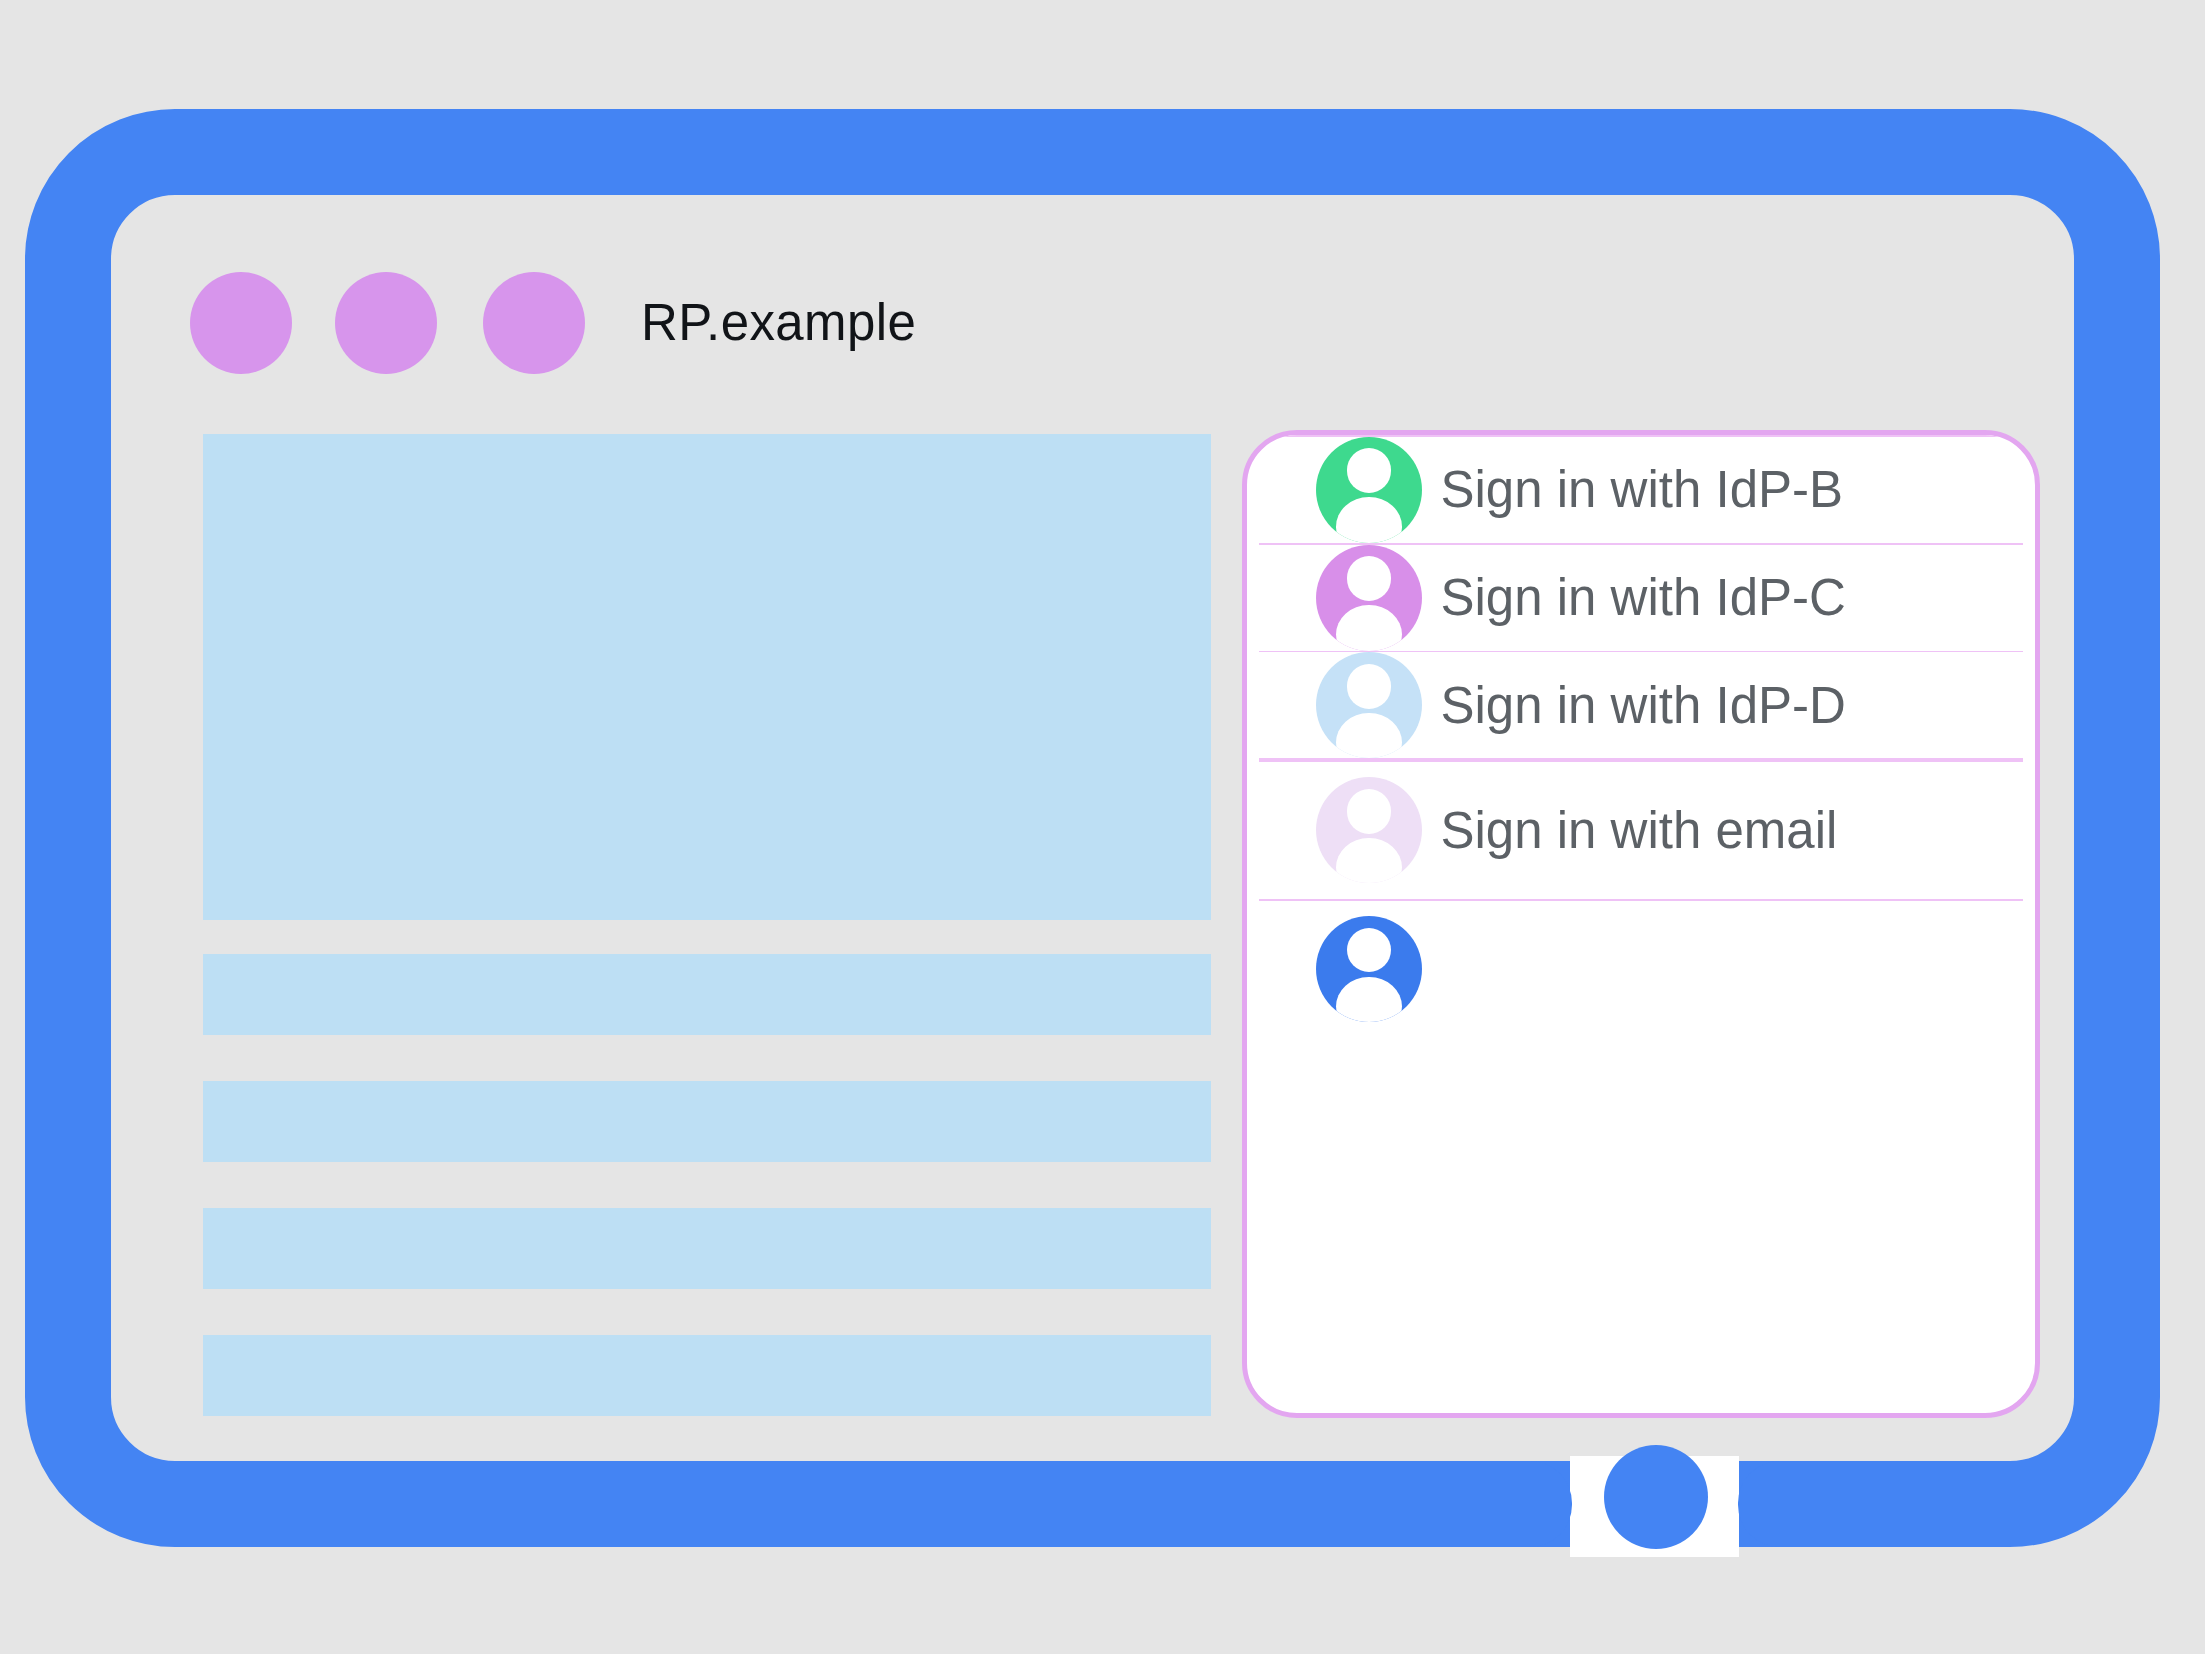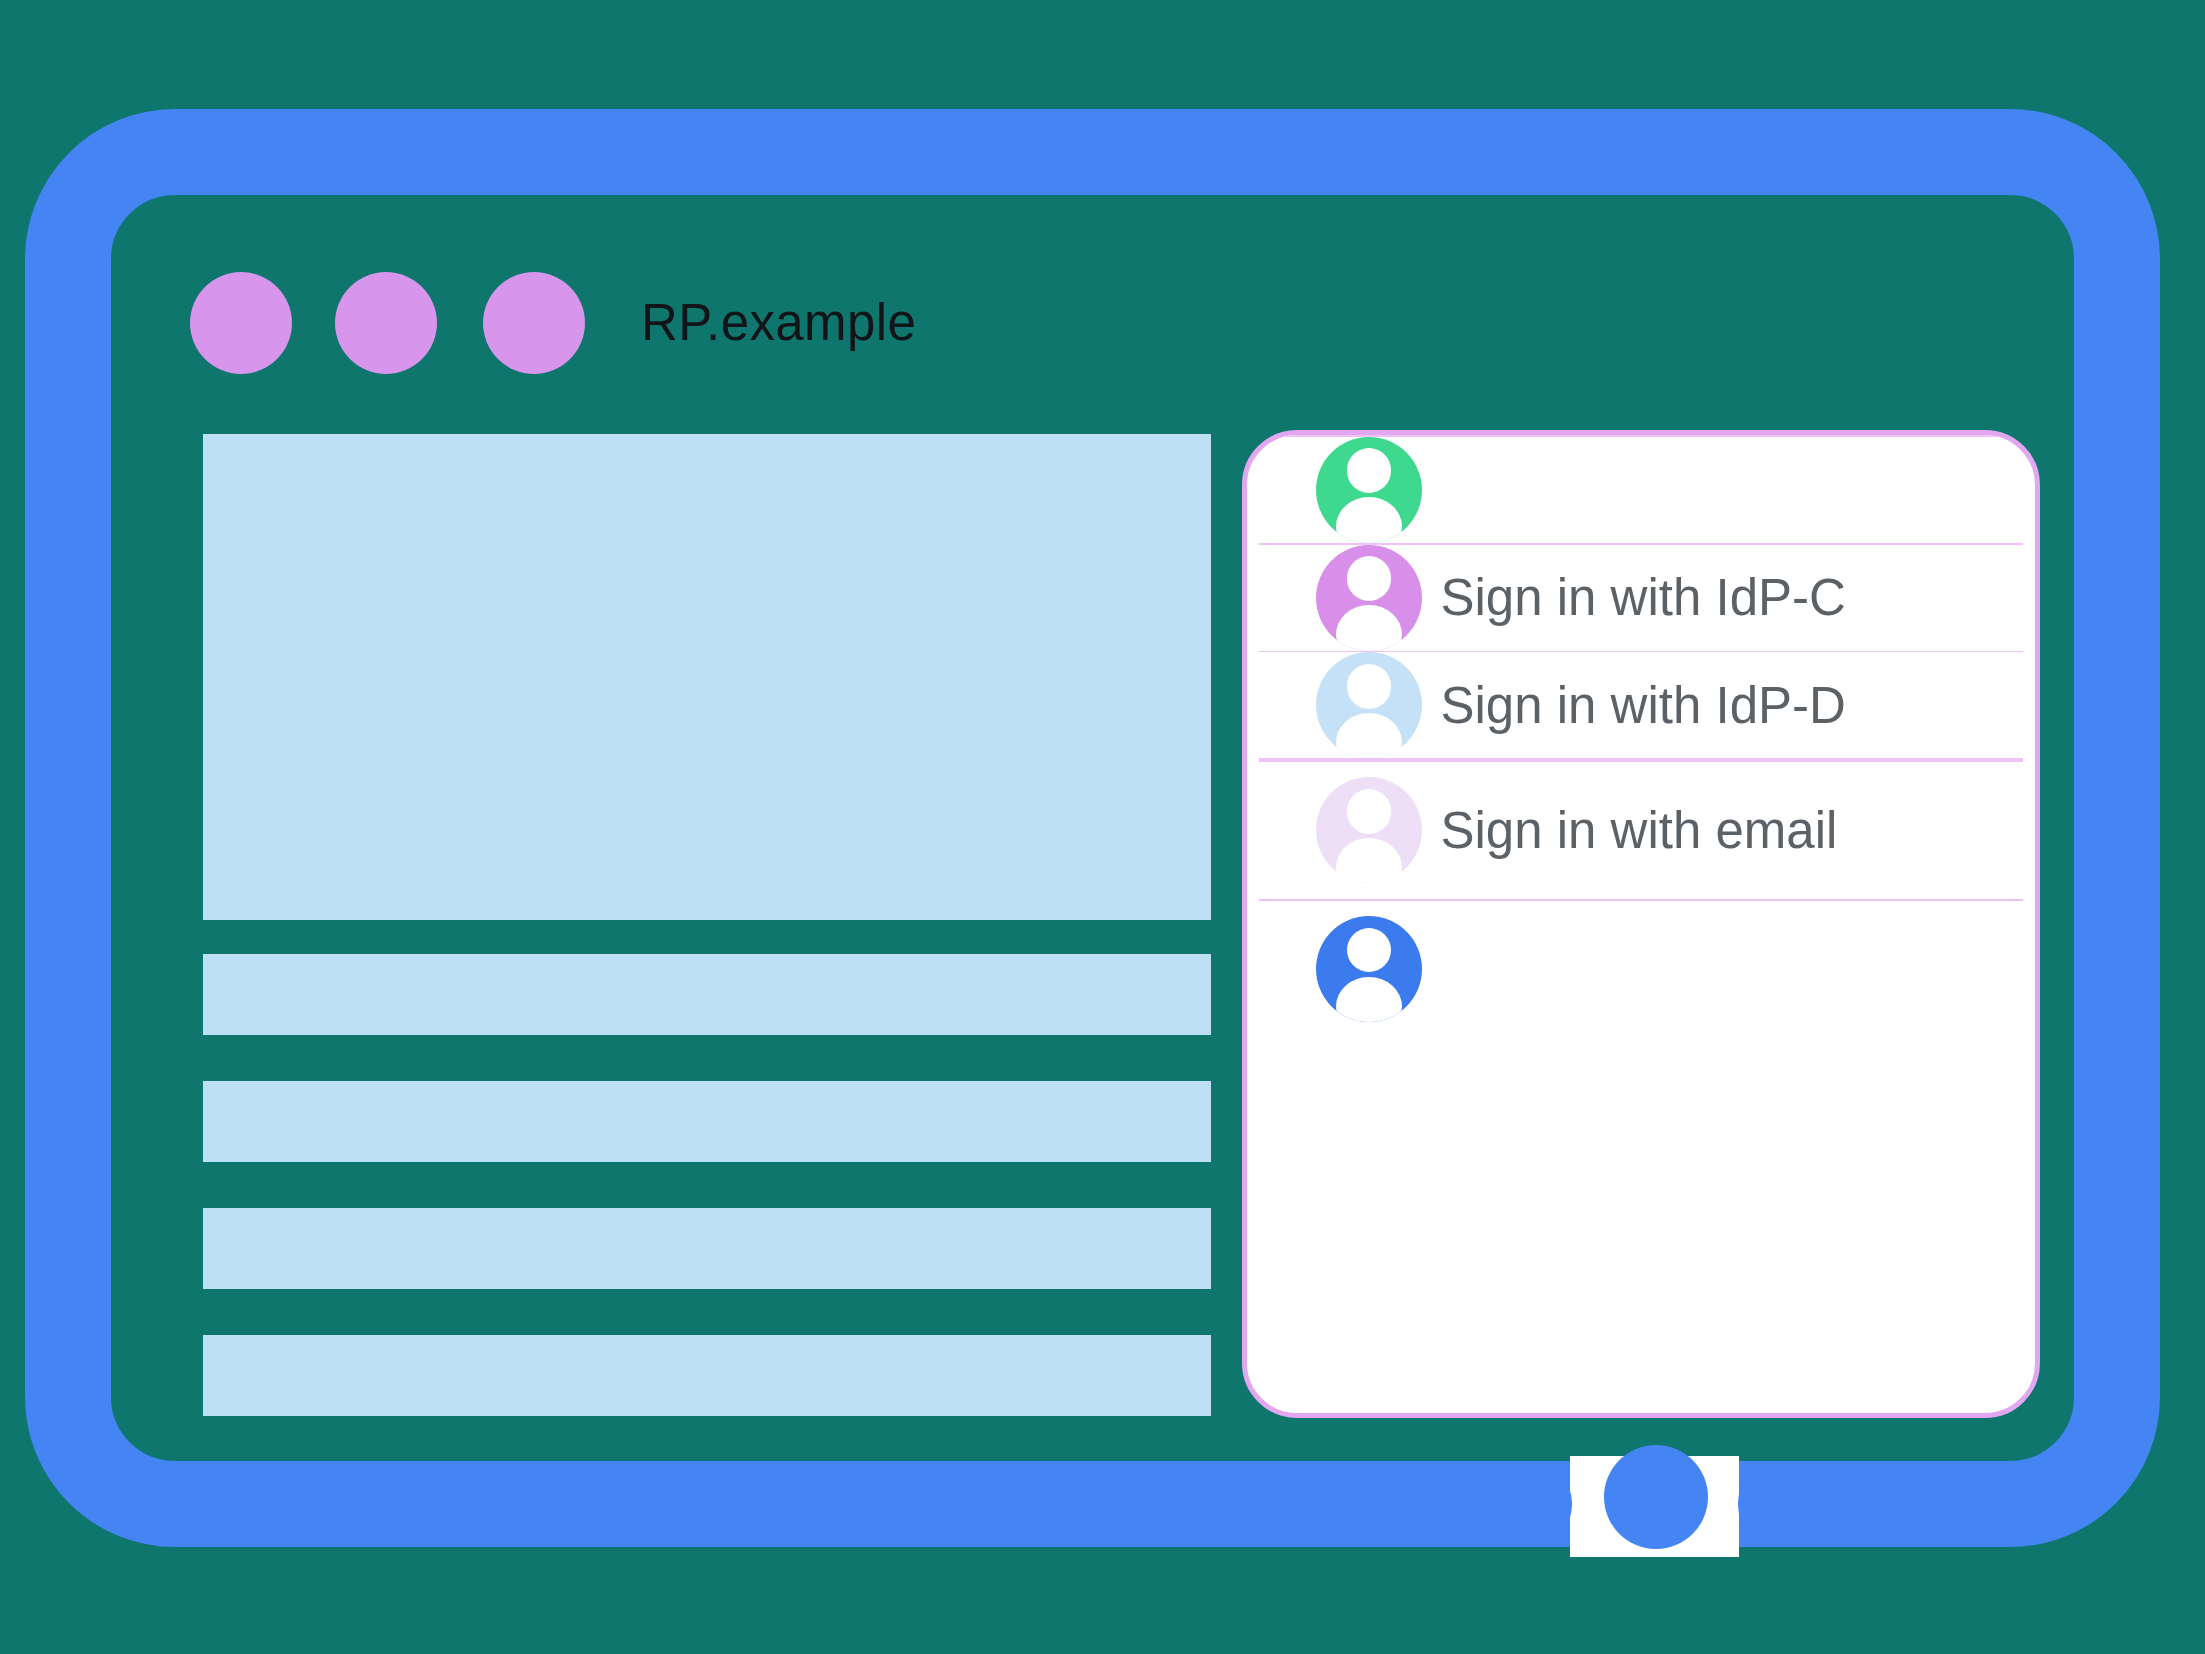--- a/index.html
+++ b/index.html
@@ -1,16 +1,16 @@
 <!DOCTYPE html>
 <html style="--frame: #4484F3; --dot: #D795EC; --placeholder: #BDDFF4; --panel-border: #E3A6F0; --divider: #EFC2F6; --label: #5C6166; --title: #111418;font-size:14px"><head>
 <meta charset="utf-8">
 <style>
   html,body{margin:0;padding:0;background:#ffffff;}
-  .canvas{position:relative;width:2206px;height:1654px;background:#0f766e;overflow:hidden;
+  .canvas{position:relative;width:2206px;height:1654px;background:#e5e5e5;overflow:hidden;
           font-family:"Liberation Sans",sans-serif;}
 
   
   .frame{position:absolute;left:25px;top:109px;width:2135px;height:1438px;box-sizing:border-box;
          border:86px solid var(--frame);border-radius:150px;}
   .gap-cover{position:absolute;left:1570px;top:1456px;width:169px;height:101px;background:#fff;}
   .cap{position:absolute;top:1461px;width:85px;height:86px;background:var(--frame);}
   .cap-left{left:1487px;border-radius:0 42px 42px 0;}
   .cap-right{left:1738px;border-radius:42px 0 0 42px;}
   .home-btn{position:absolute;left:1604px;top:1445px;width:104px;height:104px;border-radius:50%;
@@ -68,20 +68,21 @@
   <div class="line line3"></div>
   <div class="line line4"></div>
 
   <div class="panel" id="panel">
 <div class="divider"></div>
   <div class="row">
     <span class="avatar" style="background: rgb(62, 217, 142);">
       <span class="head"></span>
       <span class="torso"></span>
     </span>
+    <span class="row-label">Sign in with IdP-B</span>
   </div>
 <div class="divider"></div>
   <div class="row">
     <span class="avatar" style="background: rgb(216, 143, 233);">
       <span class="head"></span>
       <span class="torso"></span>
     </span>
     <span class="row-label">Sign in with IdP-C</span>
   </div>
 <div class="divider"></div>

